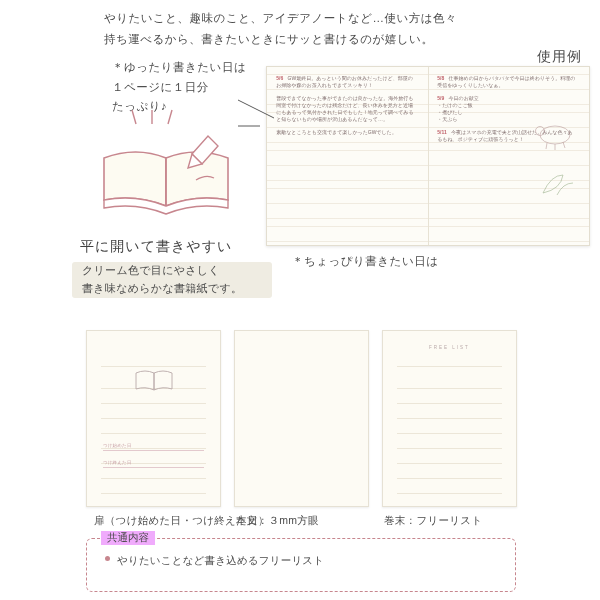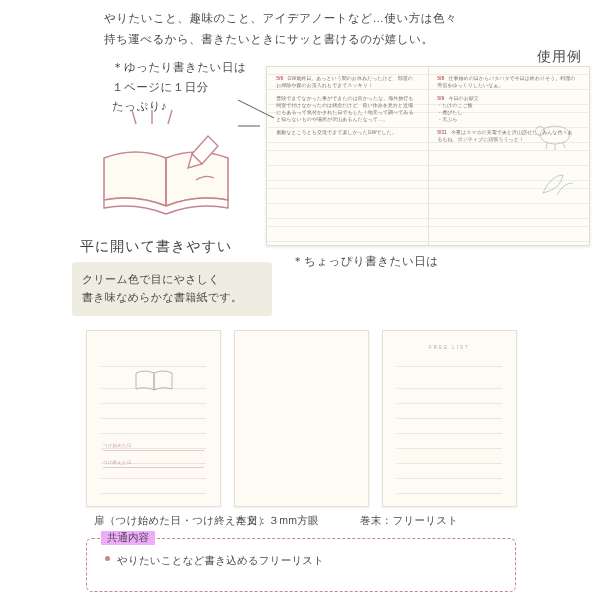--- a/index.html
+++ b/index.html
@@ -42,21 +42,21 @@
   }
 
   
   .flat-text{
     position:absolute;left:80px;top:238px;
     font-size:14px;color:#3f3f3f;letter-spacing:1px;
   }
 
   
   .cream-box{
-    position:absolute;left:72px;top:262px;width:200px;height:54px;
+    position:absolute;left:72px;top:262px;width:200px;height:36px;
     background:#efece2;border-radius:3px;
     display:flex;flex-direction:column;justify-content:center;
     padding:12px 10px;box-sizing:border-box;
   }
   .cream-box div{font-size:11px;line-height:1.6;color:#4a4a4a;letter-spacing:.3px;}
 
   
   .callout-b{
     position:absolute;left:292px;top:252px;
     font-size:11.5px;line-height:1.7;color:#4a4a4a;letter-spacing:.5px;text-align:center;
@@ -124,21 +124,21 @@
   .s3-title{
     position:absolute;left:0;top:14px;width:100%;text-align:center;
     font-size:4.5px;color:#b9a9a9;letter-spacing:2px;
   }
 
   .caption{
     position:absolute;top:514px;font-size:10.5px;color:#4a4a4a;letter-spacing:.3px;
   }
   .cap1{left:70px;margin-left:24px;}
   .cap2{left:236px;}
-  .cap3{left:360px;}
+  .cap3{left:384px;}
 
   
   .common{
     position:absolute;left:86px;top:538px;width:430px;height:54px;
     border:1.5px dashed #c7868e;border-radius:6px;
     box-sizing:border-box;padding:4px 0 0 0;
   }
   .common-title{
     position:absolute;left:14px;top:-8px;background:#f0abfc;
     padding:0 6px;font-size:10.5px;color:#4a4a4a;

